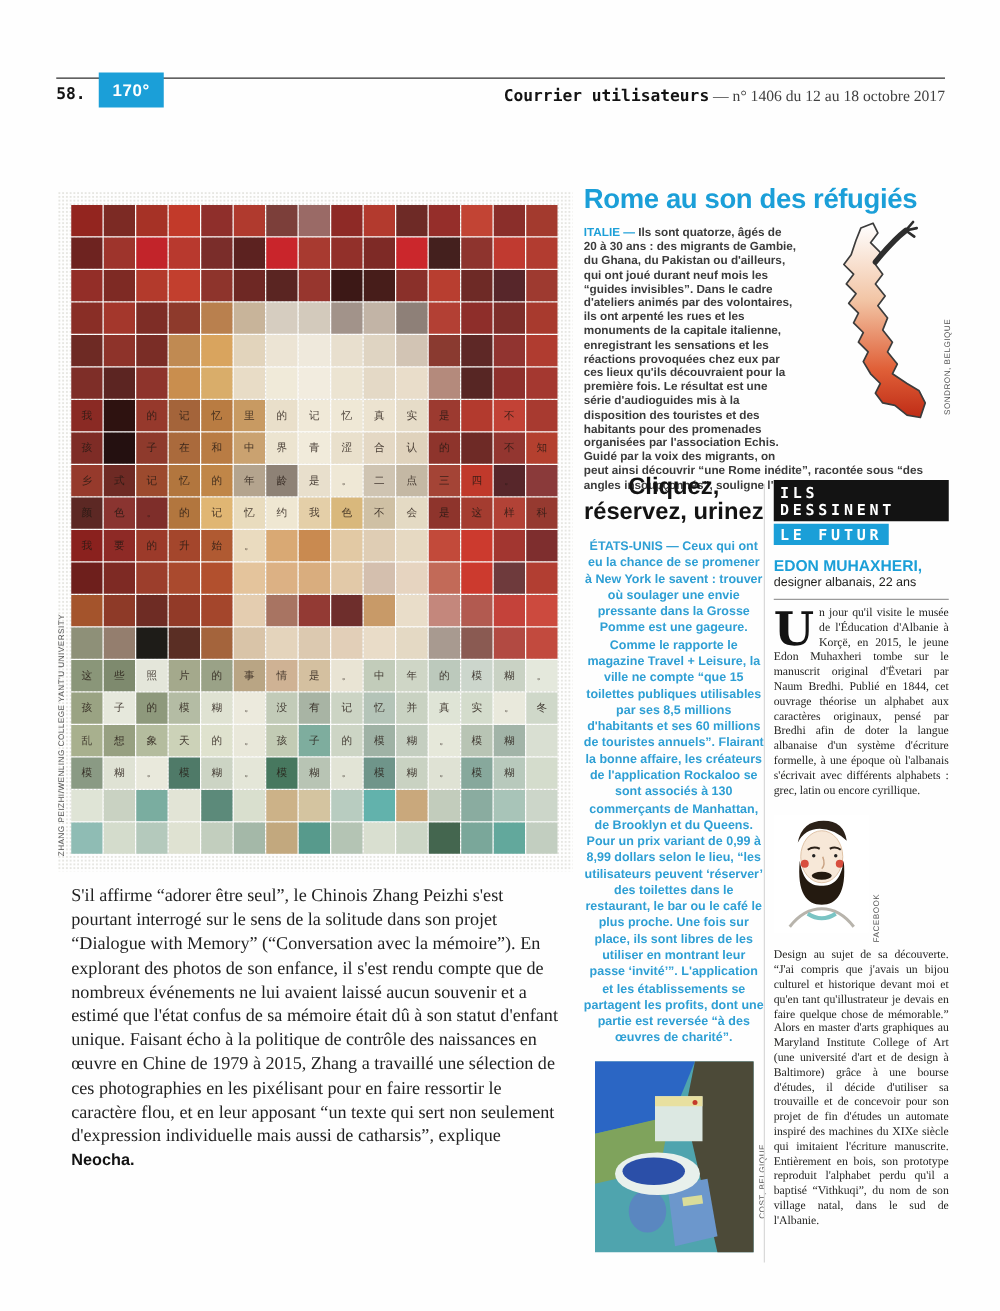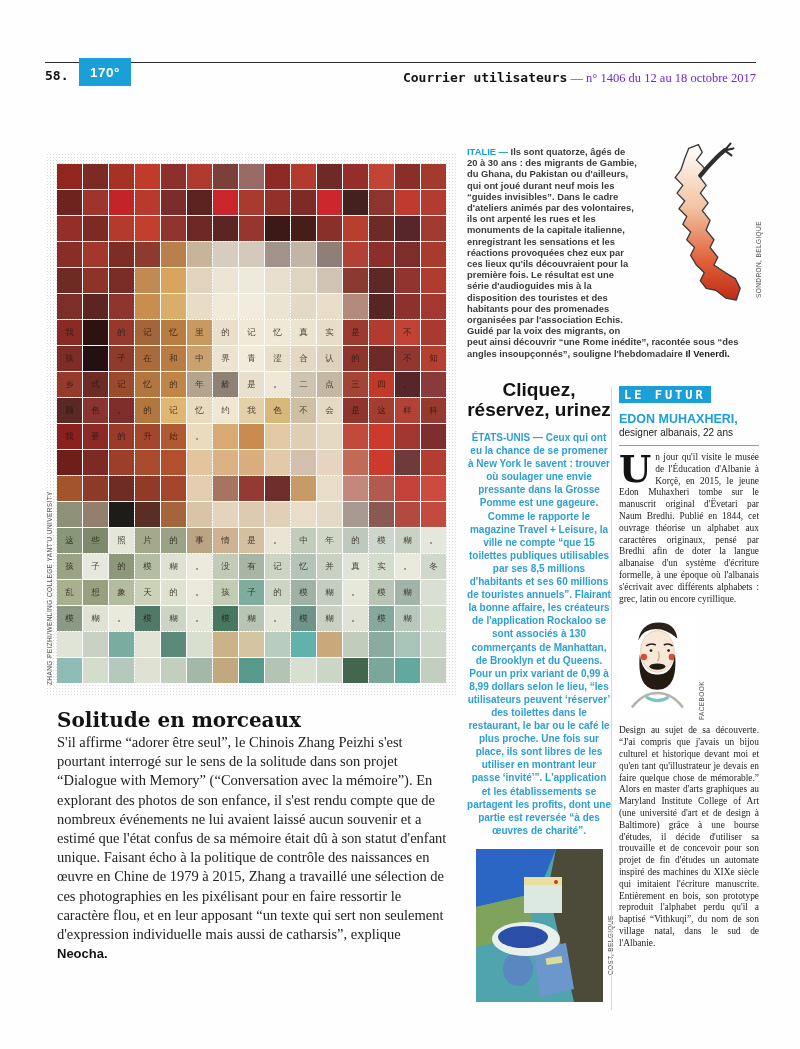--- a/index.html
+++ b/index.html
@@ -5,21 +5,21 @@
   html,body{margin:0;padding:0;background:#e8e8e8;}
   .page{position:relative;width:800px;height:1049px;background:#fefefe;margin:0 auto;overflow:hidden;
         font-family:"Liberation Sans",sans-serif;color:#1d1d1b;}
   
   .top-rule{position:absolute;left:45px;top:62px;width:711px;height:1px;background:#2e2e2e;}
   .page-number{position:absolute;left:45px;top:68px;font:bold 13px "DejaVu Sans Mono",monospace;color:#131313;}
   .section-badge{position:absolute;left:79px;top:58px;width:52px;height:28px;background:#1b9fd8;color:#fff;
         font:bold 13.5px "Liberation Sans",sans-serif;display:flex;align-items:center;justify-content:center;letter-spacing:.5px;}
   .masthead{position:absolute;right:44px;top:68px;text-align:right;white-space:nowrap;}
   .masthead .mast-title{font:bold 13px "DejaVu Sans Mono",monospace;color:#131313;}
-  .masthead .mast-issue{font:12.5px "Liberation Serif",serif;color:#6d28d9;}
+  .masthead .mast-issue{font:12.5px "Liberation Serif",serif;color:#404040;}
   
   .mosaic-backdrop{position:absolute;left:46px;top:153px;width:412px;height:544px;
         background-image:radial-gradient(#dcdcd6 0.5px,transparent 0.6px);background-size:3px 3px;}
   #mosaic{position:absolute;left:57px;top:164px;display:grid;gap:1px;}
   .cell{width:25px;height:25px;display:flex;align-items:center;justify-content:center;
         font:8.5px "DejaVu Sans",sans-serif;color:rgba(35,25,18,.82);overflow:hidden;}
   .vcredit{writing-mode:vertical-rl;transform:rotate(180deg);font:6.5px "Liberation Sans",sans-serif;
         color:#555;letter-spacing:.4px;white-space:nowrap;}
   .mosaic-credit{position:absolute;left:46px;top:497px;height:188px;text-align:left;}
   
@@ -374,25 +374,25 @@
       <div class="cell" style="background: rgb(217, 223, 208); height: 25px; width: 25px;"></div>
       <div class="cell" style="background: rgb(204, 214, 198); height: 25px; width: 25px;"></div>
       <div class="cell" style="background: rgb(68, 102, 79); height: 25px; width: 25px;"></div>
       <div class="cell" style="background: rgb(122, 167, 154); height: 25px; width: 25px;"></div>
       <div class="cell" style="background: rgb(98, 168, 156); height: 25px; width: 25px;"></div>
       <div class="cell" style="background: rgb(194, 206, 192); height: 25px; width: 25px;"></div>
     </div>
   <div class="vcredit mosaic-credit">ZHANG PEIZHI/WENLING COLLEGE YANT'U UNIVERSITY</div>
 
   <section class="solitude">
-    <h2 class="solitude-title">Solitude en morceaux</h2>
     <p class="solitude-body"><span>S'il affirme “adorer être seul”, le Chinois Zhang Peizhi s'est pourtant interrogé sur le sens de la solitude dans son projet “Dialogue with Memory” (“Conversation avec la mémoire”). En explorant des photos de son enfance, il s'est rendu compte que de nombreux événements ne lui avaient laissé aucun souvenir et a estimé que l'état confus de sa mémoire était dû à son statut d'enfant unique. Faisant écho à la politique de contrôle des naissances en œuvre en Chine de 1979 à 2015, Zhang a travaillé une sélection de ces photographies en les pixélisant pour en faire ressortir le caractère flou, et en leur apposant “un texte qui sert non seulement d'expression individuelle mais aussi de catharsis”, explique</span> <b class="src">Neocha.</b></p>
   </section>
 
   <section class="rome">
+    <h2 class="rome-title">Rome au son des réfugiés</h2>
     <div class="rome-body">
       <div class="map-float">
         <svg width="102" height="184" viewBox="0 0 105 188">
           <defs>
             <linearGradient id="itg" x1="0" y1="0" x2="0" y2="1">
               <stop offset="0" stop-color="#ffffff"></stop>
                 <stop offset="0.4" stop-color="#f2c4a4"></stop>
               <stop offset="0.75" stop-color="#e06038"></stop>
                 <stop offset="1" stop-color="#bf2c16"></stop>
             </linearGradient>
@@ -425,20 +425,21 @@
         <ellipse cx="47" cy="88" rx="25" ry="11" fill="#2b4fa8"></ellipse>
         <rect x="70" y="108" width="16" height="7" fill="#d9dc9a" transform="rotate(-8 78 111)"></rect>
       </svg>
       <span class="vcredit toilet-credit">COST, BELGIQUE</span>
     </div>
   </section>
 
   <div class="divider"></div>
 
   <section class="futur">
+    <span class="badge-black">ILS DESSINENT</span>
     <span class="badge-cyan">LE FUTUR</span>
     <div class="futur-name">EDON MUHAXHERI,</div>
     <div class="futur-sub">designer albanais, 22 ans</div>
     <hr class="futur-rule">
     <p><span class="dropcap">U</span><span>n jour qu'il visite le musée de l'Éducation d'Albanie à Korçë, en 2015, le jeune Edon Muhaxheri tombe sur le manuscrit original d'Ëvetari par Naum Bredhi. Publié en 1844, cet ouvrage théorise un alphabet aux caractères originaux, pensé par Bredhi afin de doter la langue albanaise d'un système d'écriture formelle, à une époque où l'albanais s'écrivait avec différents alphabets : grec, latin ou encore cyrillique.</span></p>
     <div class="quote-row">
       <div class="portrait">
         <svg width="76" height="118" viewBox="0 0 95 118">
           <rect x="0" y="0" width="95" height="118" fill="#ffffff"></rect>
           <path d="M24,28 Q28,6 50,6 Q70,6 73,26 Q60,14 46,14 Q31,14 24,28 Z" fill="#2b2118"></path>

